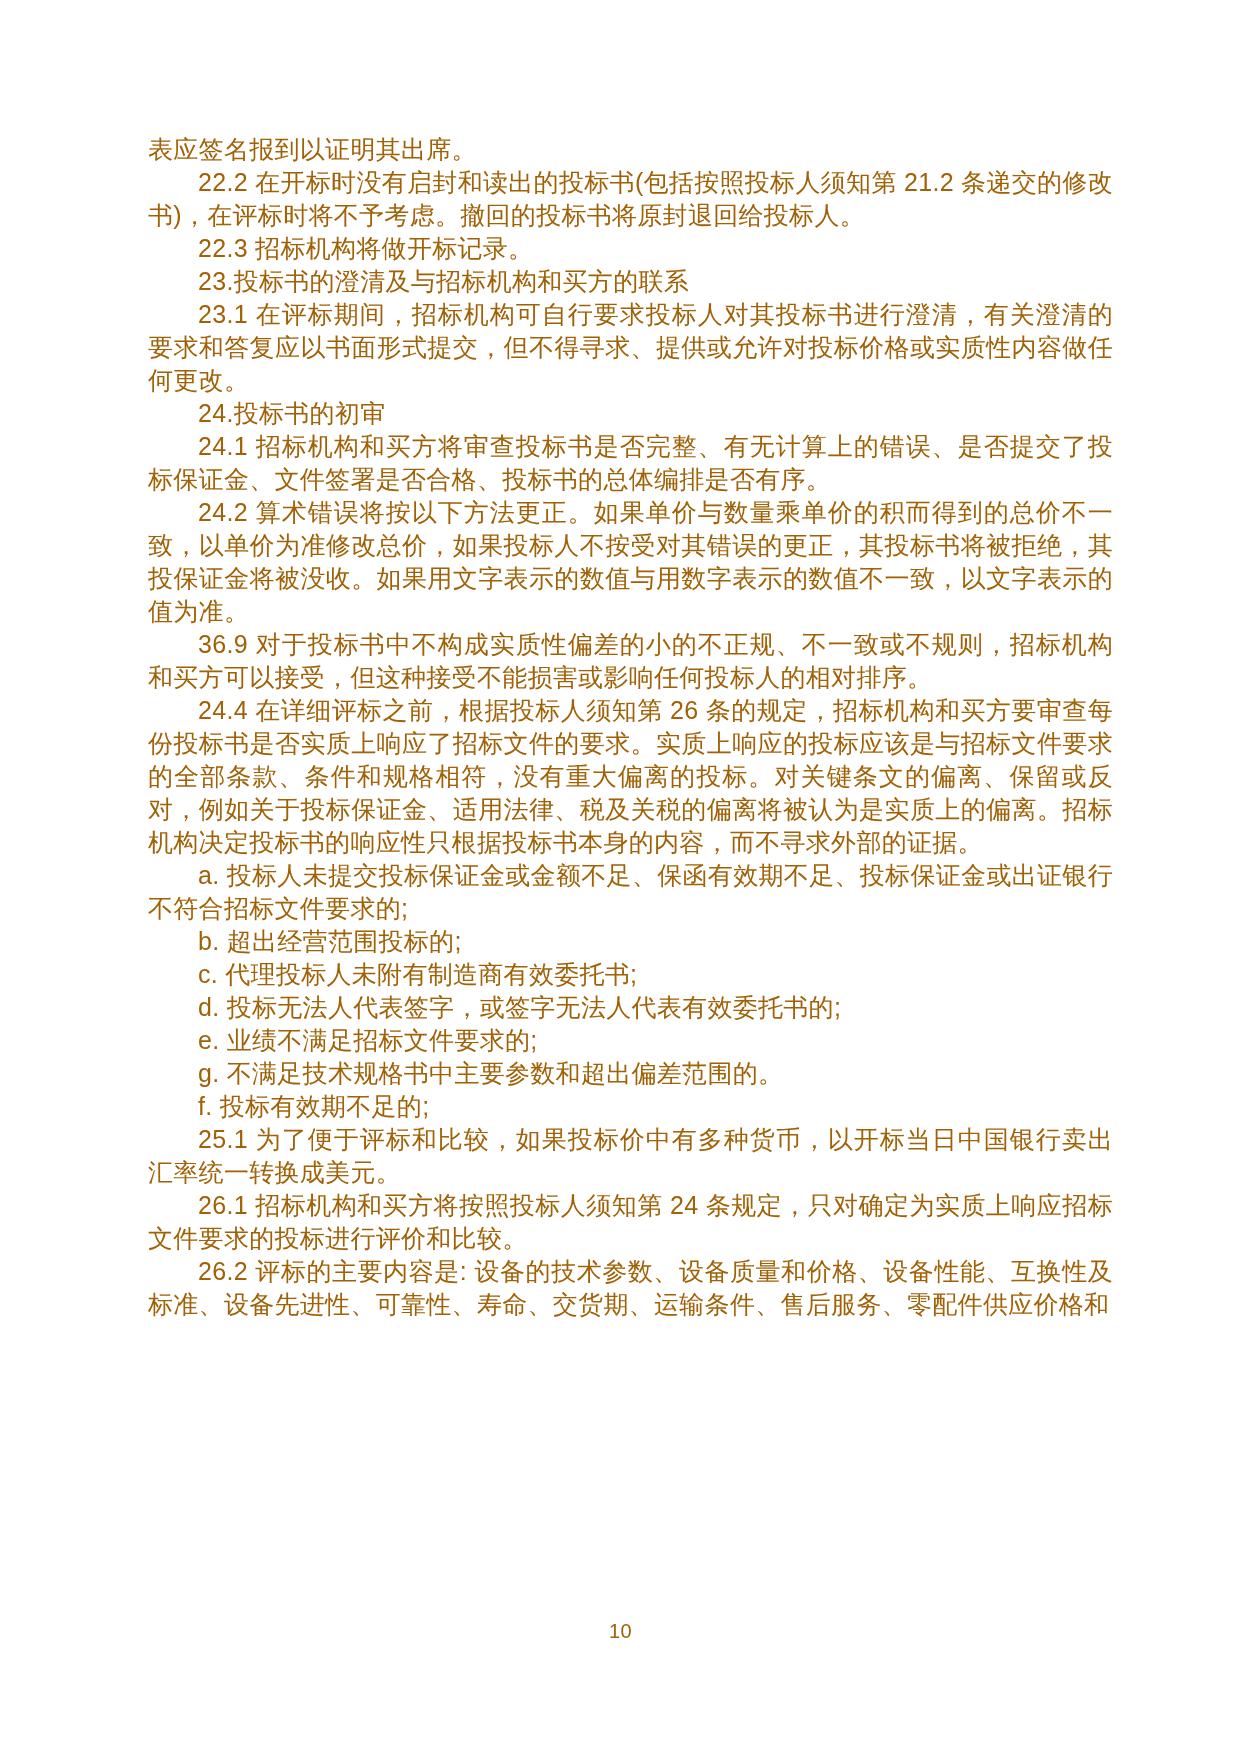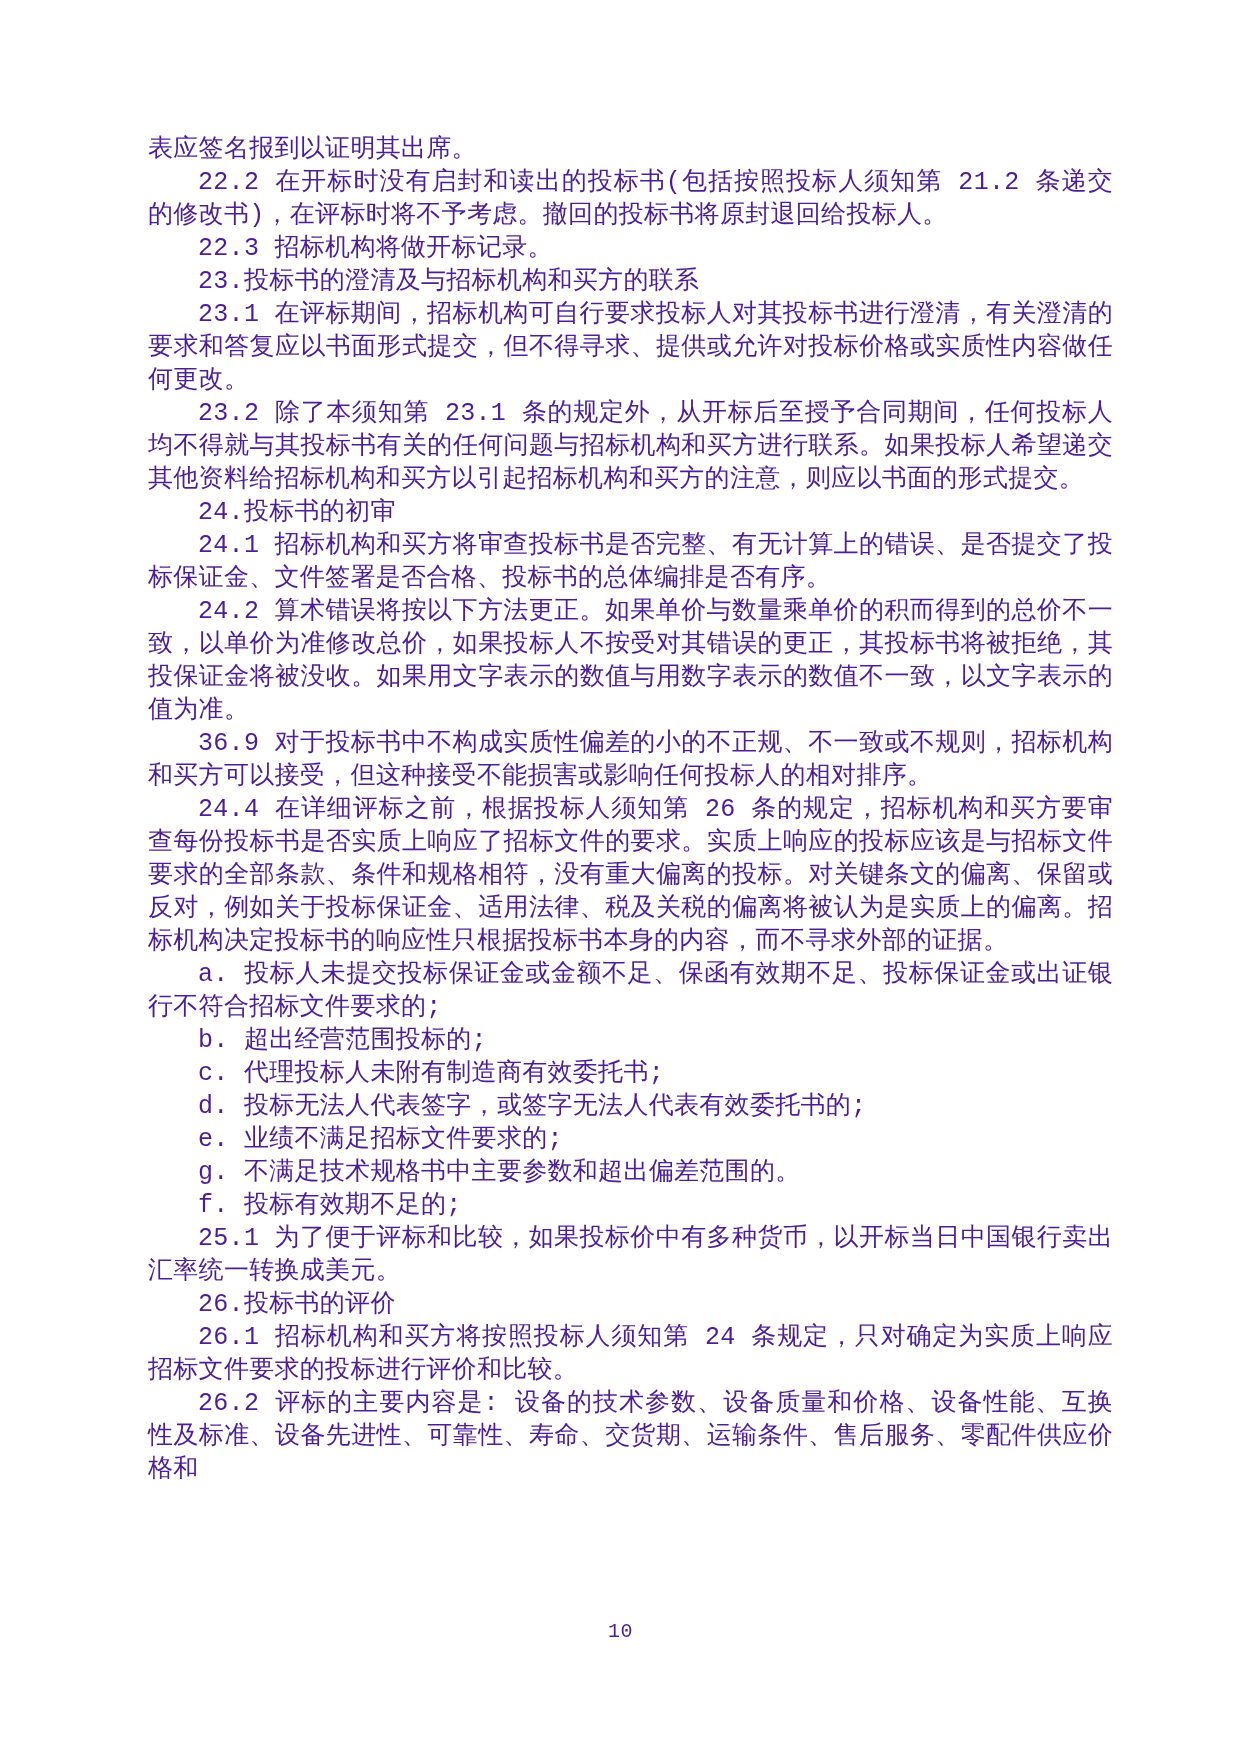--- a/index.html
+++ b/index.html
@@ -6,22 +6,22 @@
     margin: 0;
     padding: 0;
     background: #ffffff;
   }
   .page {
     position: relative;
     width: 1241px;
     height: 1754px;
     background: #ffffff;
     overflow: hidden;
-    font-family: Liberation Mono, monospace;
-    color: #4c1d95;
+    font-family: Liberation Sans, sans-serif;
+    color: #a16207;
   }
   .body-text {
     position: absolute;
     left: 148px;
     top: 133px;
     width: 965px;
     text-align: justify;
     text-justify: inter-character;
   }
   .para {
@@ -50,34 +50,32 @@
 </head>
 <body>
 
 <div class="page">
   <main class="body-text" id="paragraphs">
       <p class="para">表应签名报到以证明其出席。</p>
       <p class="para indent">22.2 在开标时没有启封和读出的投标书(包括按照投标人须知第 21.2 条递交的修改书)，在评标时将不予考虑。撤回的投标书将原封退回给投标人。</p>
       <p class="para indent">22.3 招标机构将做开标记录。</p>
       <p class="para indent">23.投标书的澄清及与招标机构和买方的联系</p>
       <p class="para indent">23.1 在评标期间，招标机构可自行要求投标人对其投标书进行澄清，有关澄清的要求和答复应以书面形式提交，但不得寻求、提供或允许对投标价格或实质性内容做任何更改。</p>
-      <p class="para indent">23.2 除了本须知第 23.1 条的规定外，从开标后至授予合同期间，任何投标人均不得就与其投标书有关的任何问题与招标机构和买方进行联系。如果投标人希望递交其他资料给招标机构和买方以引起招标机构和买方的注意，则应以书面的形式提交。</p>
       <p class="para indent">24.投标书的初审</p>
       <p class="para indent">24.1 招标机构和买方将审查投标书是否完整、有无计算上的错误、是否提交了投标保证金、文件签署是否合格、投标书的总体编排是否有序。</p>
       <p class="para indent">24.2 算术错误将按以下方法更正。如果单价与数量乘单价的积而得到的总价不一致，以单价为准修改总价，如果投标人不按受对其错误的更正，其投标书将被拒绝，其投保证金将被没收。如果用文字表示的数值与用数字表示的数值不一致，以文字表示的值为准。</p>
       <p class="para indent">36.9 对于投标书中不构成实质性偏差的小的不正规、不一致或不规则，招标机构和买方可以接受，但这种接受不能损害或影响任何投标人的相对排序。</p>
       <p class="para indent">24.4 在详细评标之前，根据投标人须知第 26 条的规定，招标机构和买方要审查每份投标书是否实质上响应了招标文件的要求。实质上响应的投标应该是与招标文件要求的全部条款、条件和规格相符，没有重大偏离的投标。对关键条文的偏离、保留或反对，例如关于投标保证金、适用法律、税及关税的偏离将被认为是实质上的偏离。招标机构决定投标书的响应性只根据投标书本身的内容，而不寻求外部的证据。</p>
       <p class="para indent">a. 投标人未提交投标保证金或金额不足、保函有效期不足、投标保证金或出证银行不符合招标文件要求的;</p>
       <p class="para indent">b. 超出经营范围投标的;</p>
       <p class="para indent">c. 代理投标人未附有制造商有效委托书;</p>
       <p class="para indent">d. 投标无法人代表签字，或签字无法人代表有效委托书的;</p>
       <p class="para indent">e. 业绩不满足招标文件要求的;</p>
       <p class="para indent">g. 不满足技术规格书中主要参数和超出偏差范围的。</p>
       <p class="para indent">f. 投标有效期不足的;</p>
       <p class="para indent">25.1 为了便于评标和比较，如果投标价中有多种货币，以开标当日中国银行卖出汇率统一转换成美元。</p>
-      <p class="para indent">26.投标书的评价</p>
       <p class="para indent">26.1 招标机构和买方将按照投标人须知第 24 条规定，只对确定为实质上响应招标文件要求的投标进行评价和比较。</p>
       <p class="para indent">26.2 评标的主要内容是: 设备的技术参数、设备质量和价格、设备性能、互换性及标准、设备先进性、可靠性、寿命、交货期、运输条件、售后服务、零配件供应价格和</p>
     </main>
   <footer class="page-footer">
     <span class="page-number">10</span>
   </footer>
 </div>
 
 </body></html>

